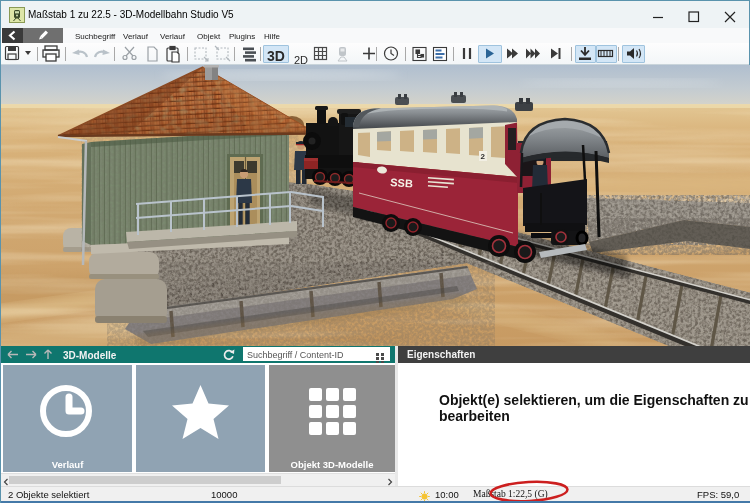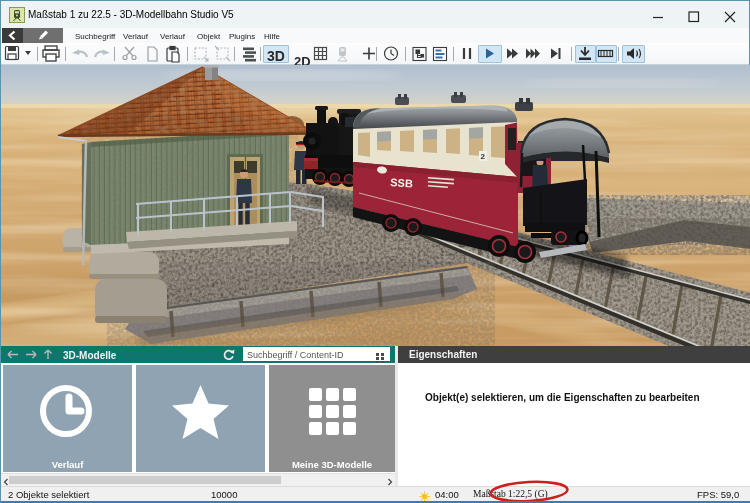--- a/index.html
+++ b/index.html
@@ -21,21 +21,21 @@
 #viewport{left:0;top:64px;width:750px;height:281px;}
 #lpanelheader{left:0;top:345px;width:394px;height:28px;background:#0f766e;}
 #rpanelheader{left:397px;top:345px;width:353px;height:17px;background:#3f3f3f;}
 #hdrtext{color:#f2f2f2;font-weight:bold;font-size:10px;}
 #searchbox{left:242px;top:346px;width:147px;height:14px;background:#fff;}
 #searchtext{left:246px;top:349px;font-size:9px;color:#555;}
 #tiles{left:0;top:362px;width:394px;height:110px;background:#fff;}
 .tile{position:absolute;top:364px;width:129px;height:107px;background:#90a3b3;}
 .tilelabel{position:absolute;width:129px;text-align:center;color:#fff;font-weight:bold;font-size:9.5px;}
 #rcontent{left:397px;top:362px;width:353px;height:123px;background:#fff;}
-#objtext{left:424px;top:391px;font-size:10px;font-weight:bold;color:#111;}
+#objtext{left:438px;top:391px;font-size:14px;font-weight:bold;color:#111;}
 #divider{left:394px;top:345px;width:3px;height:140px;background:#e8e8e8;}
 #scrollbar{left:0;top:472px;width:394px;height:13px;background:#f0f0f0;border-top:1px solid #e0e0e0;box-sizing:border-box;}
 #sthumb{left:8px;top:475px;width:272px;height:8px;background:#cdcdcd;}
 #statusbar{left:0;top:485px;width:750px;height:15px;background:#f0f0f0;border-top:1px solid #dcdcdc;box-sizing:border-box;}
 .sttext{position:absolute;top:488px;font-size:9.5px;color:#111;}
 #botborder{left:0;top:500px;width:750px;height:3px;background:#4479a8;}
 </style>
 </head>
 <body>
 <div id="win">
@@ -72,21 +72,21 @@
  </div>
  <div class="abs menuitem" style="left:74px;">Suchbegriff</div>
  <div class="abs menuitem" style="left:122px;">Verlauf</div>
  <div class="abs menuitem" style="left:159px;">Verlauf</div>
  <div class="abs menuitem" style="left:196px;">Objekt</div>
  <div class="abs menuitem" style="left:228px;">Plugins</div>
  <div class="abs menuitem" style="left:263px;">Hilfe</div>
  <div class="abs" id="toolbar"></div>
  <div class="tbtn" style="left:262px;width:26px;"></div>
  <div class="abs" style="left:266px;top:47px;font-size:14px;font-weight:bold;color:#2a2a2a;">3D</div>
- <div class="abs" style="left:293px;top:53px;font-size:13px;font-weight:bold;color:#2a2a2a;">2D</div>
+ <div class="abs" style="left:293px;top:53px;font-size:11px;font-weight:normal;color:#2a2a2a;">2D</div>
  <div class="tbtn" style="left:477px;width:24px;"></div>
  <div class="tbtn" style="left:574px;width:21px;"></div>
  <div class="tbtn" style="left:595px;width:21px;"></div>
  <div class="tbtn" style="left:621px;width:23px;"></div>
  <div class="abs" id="tbicons" style="left:0;top:42px;width:750px;height:22px;">
   <svg width="750" height="22" viewBox="0 0 750 22">
 
    <g stroke="#3a3a3a" fill="none" stroke-width="1.2">
     <rect x="4.5" y="3.5" width="13" height="13" rx="1"></rect>
     <rect x="7" y="3.5" width="8" height="4.5" fill="#3a3a3a" stroke="none"></rect>
@@ -580,21 +580,21 @@
           <rect x="1" y="0" width="3" height="3"></rect>
           <rect x="6" y="0" width="3" height="3"></rect>
           <rect x="1" y="4" width="3" height="3"></rect>
           <rect x="6" y="4" width="3" height="3"></rect>
           <rect x="1" y="8" width="3" height="3"></rect>
           <rect x="6" y="8" width="3" height="3"></rect>
         </g>
   </svg>
  </div>
  <div class="abs" id="rpanelheader">
-      <span id="hdrtext" style="position:absolute;left:11px;top:3px;">Eigenschaften</span>
+      <span id="hdrtext" style="position:absolute;left:1px;top:3px;padding-left:8px;">Eigenschaften</span>
     </div>
  <div class="abs" id="tiles"></div>
  <div class="tile" style="left:2px;">
   <svg width="129" height="107" viewBox="0 0 129 107">
    <circle cx="63" cy="46" r="23" stroke="#fff" stroke-width="6" fill="none"></circle>
    <path d="M66 32 v14 h12" stroke="#fff" stroke-width="7" stroke-linecap="round" stroke-linejoin="round" fill="none"></path>
   </svg>
  </div>
  <div class="tile" style="left:135px;">
   <svg width="129" height="107" viewBox="0 0 129 107">
@@ -611,21 +611,21 @@
           <rect x="57" y="40" width="13" height="13" rx="2"></rect>
           <rect x="74" y="40" width="13" height="13" rx="2"></rect>
     <rect x="40" y="57" width="13" height="13" rx="2"></rect>
           <rect x="57" y="57" width="13" height="13" rx="2"></rect>
           <rect x="74" y="57" width="13" height="13" rx="2"></rect>
    </g>
   </svg>
  </div>
  <div class="tilelabel" style="left:2px;top:458px;">Verlauf</div>
  <div class="tilelabel" style="left:135px;top:480px;">Favoriten</div>
- <div class="tilelabel" style="left:268px;top:458px;width:126px;">Meine 3D-Modelle</div>
+ <div class="tilelabel" style="left:268px;top:458px;width:126px;">Objekt 3D-Modelle</div>
  <div class="abs" id="rcontent"></div>
  <div class="abs" id="objtext">Objekt(e) selektieren, um die Eigenschaften zu bearbeiten</div>
  <div class="abs" id="divider"></div>
  <div class="abs" id="scrollbar">
   <svg width="394" height="12" viewBox="0 0 394 12">
    <path d="M6.5 3 L3.5 6 L6.5 9" stroke="#444" stroke-width="1.2" fill="none"></path>
    <path d="M387.5 3 L390.5 6 L387.5 9" stroke="#444" stroke-width="1.2" fill="none"></path>
   </svg>
  </div>
  <div class="abs" id="sthumb"></div>
@@ -633,21 +633,21 @@
  <div class="abs sttext" style="left:7px;">2 Objekte selektiert</div>
  <div class="abs sttext" style="left:210px;">10000</div>
  <div class="abs" style="left:418px;top:487px;">
   <svg width="11" height="11" viewBox="0 0 11 11">
    <circle cx="5.5" cy="5.5" r="3" fill="#f5c332"></circle>
    <g stroke="#f5c332" stroke-width="1">
     <path d="M5.5 0.2 v2 M5.5 8.8 v2 M0.2 5.5 h2 M8.8 5.5 h2 M1.8 1.8 l1.4 1.4 M7.8 7.8 l1.4 1.4 M9.2 1.8 L7.8 3.2 M3.2 7.8 L1.8 9.2"></path>
    </g>
   </svg>
  </div>
- <div class="abs sttext" style="left:434px;">04:00</div>
+ <div class="abs sttext" style="left:434px;">10:00</div>
  <div class="abs sttext" style="left:472px;font-family:Liberation Serif, serif;">Maßstab 1:22,5 (G)</div>
  <div class="abs sttext" style="left:696px;">FPS: 59,0</div>
  <div class="abs" style="left:483px;top:478px;">
   <svg width="92" height="26" viewBox="0 0 92 26">
    <ellipse cx="45" cy="12.5" rx="38.5" ry="9.5" fill="none" stroke="#cc1f1f" stroke-width="2.6" transform="rotate(-3 45 12.5)"></ellipse>
   </svg>
  </div>
  <div class="abs" id="botborder"></div>
 </div>
 

